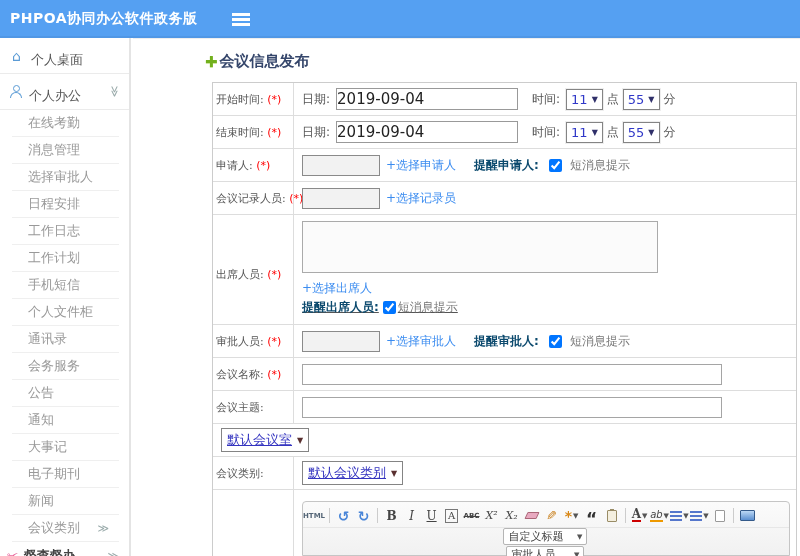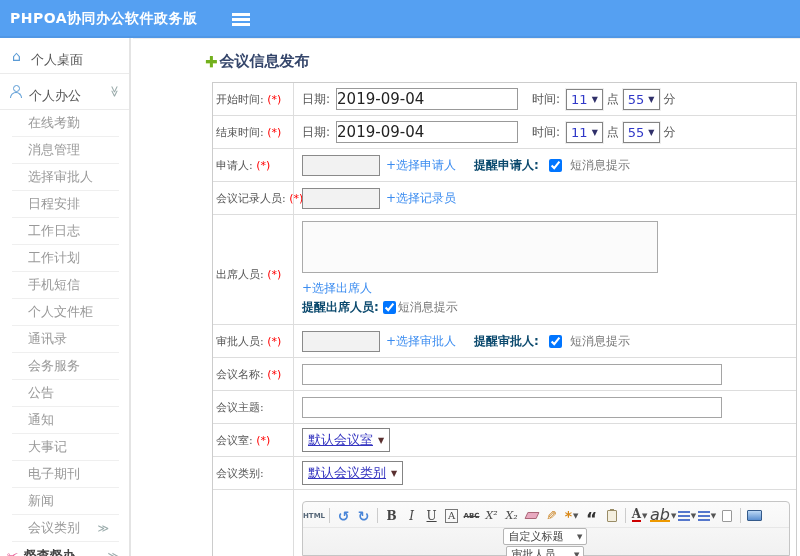--- a/index.html
+++ b/index.html
@@ -53,40 +53,40 @@
   .remind { font-weight:bold; color:#0c4a6e; margin-left:12px; white-space:nowrap; }
   .cb { width:13px; height:13px; margin:0 2px 0 4px; vertical-align:-2px; }
   .cbl { color:#777; white-space:nowrap; }
   .fselect { display:inline-flex; align-items:center; gap:4px; border:1px solid #848484; background:#fff; padding:1px 4px; height:21px; cursor:pointer; box-shadow:0 0 0 1px #eee; }
   .fselect .val { color:#3038c8; font-size:13px; }
   .fselect .car { font-size:8px; color:#30306a; }
   .rselect { display:inline-flex; align-items:center; gap:5px; border:1px solid #848484; background:#fff; padding:2px 5px; cursor:pointer; }
   .rselect .val { color:#3434c0; font-size:13px; text-decoration:underline; }
   .rselect .car { font-size:8px; color:#5a3030; }
   .sub-line { margin:4px 0 2px 0; }
-  .sub-line2 { margin:2px 0 4px 0; display:flex; align-items:center; }
+  .sub-line2 { margin:2px 0 4px 0; display:flex; align-items:center;text-decoration:underline; }
 
   
   .editor { width:488px; margin:5px 0 0 0; }
   .tbar { background:linear-gradient(#fbfbfb,#f1f1f1); border:1px solid #c5c5c5; border-radius:4px 4px 0 0; padding:2px 0; }
   .trow { display:flex; align-items:center; gap:1px; height:23px; }
   .trow + .trow { border-top:1px solid #e7e7e7; height:26px;flex-direction:column; }
   .tb { display:inline-flex; align-items:center; justify-content:center; min-width:19px; height:18px; border-radius:2px; cursor:pointer; color:#444; font-size:12px; }
   .sep { width:1px; height:15px; background:#ccc; margin:0 3px; flex:0 0 1px; }
   .g-html { font-size:7px; font-weight:bold; color:#567; letter-spacing:0; }
   .g-undo,.g-redo { color:#4a86d8; font-size:14px; font-weight:bold; }
   .g-b { font-weight:bold; font-family:"DejaVu Serif","Liberation Serif",serif; }
   .g-i { font-style:italic; font-family:"DejaVu Serif","Liberation Serif",serif; }
   .g-u { text-decoration:underline; font-family:"DejaVu Serif","Liberation Serif",serif; }
   .g-box { border:1px solid #777; font-size:10px; padding:0 2px; line-height:12px; font-family:"DejaVu Serif","Liberation Serif",serif; }
   .g-abc { font-size:7px; font-weight:bold; text-decoration:line-through; }
   .g-sup,.g-sub { font-size:11px; font-style:italic; font-family:"DejaVu Serif","Liberation Serif",serif; }
   .g-quote { font-size:17px; font-weight:bold; color:#333; line-height:8px; padding-top:7px; }
   .g-A { font-family:"DejaVu Serif","Liberation Serif",serif; font-weight:bold; border-bottom:2px solid #c00; line-height:11px; }
-  .g-ab { font-style:italic; font-size:16px; border-bottom:2px solid #e90; line-height:11px; }
+  .g-ab { font-style:italic; font-size:10px; border-bottom:2px solid #e90; line-height:11px; }
   .caret2 { font-size:7px; color:#555; margin-left:1px; }
   .ic { display:inline-block; }
   .ic-eraser { width:12px; height:7px; background:#e8a9c0; border:1px solid #a67; transform:skewX(-25deg); border-radius:1px; }
   .ic-brush { color:#c77b14; font-size:13px; transform:scaleX(-1); }
   .ic-wand { color:#d88716; font-size:14px; font-weight:bold; }
   .ic-clip { width:10px; height:12px; border:1px solid #998c66; background:#f4efdf; border-radius:1px; position:relative; }
   .ic-clip::before { content:""; position:absolute; top:-2px; left:2px; width:4px; height:2px; background:#998c66; }
   .ic-list { width:12px; height:10px; background:repeating-linear-gradient(to bottom,#5577cc 0 2px,transparent 2px 4px); }
   .ic-page { width:10px; height:12px; background:#fff; border:1px solid #999; border-radius:1px; }
   .ic-screen { width:15px; height:11px; border:1px solid #345a8a; border-radius:1px; background:linear-gradient(#bcd8f5,#5b8fd0); }
@@ -248,21 +248,20 @@
       </div>
 
       <div class="frow">
         <div class="flabel"><span>会议主题:</span></div>
         <div class="ffield">
           <input type="text" class="wide" value="" style="">
         </div>
       </div>
 
       <div class="frow">
-        <div class="flabel"><span>会议室:</span> <span class="req">(*)</span></div>
         <div class="ffield">
           <span class="rselect">
               <span class="val">默认会议室</span>
               <span class="car">▼</span>
             </span>
         </div>
       </div>
 
       <div class="frow">
         <div class="flabel"><span>会议类别:</span></div>

